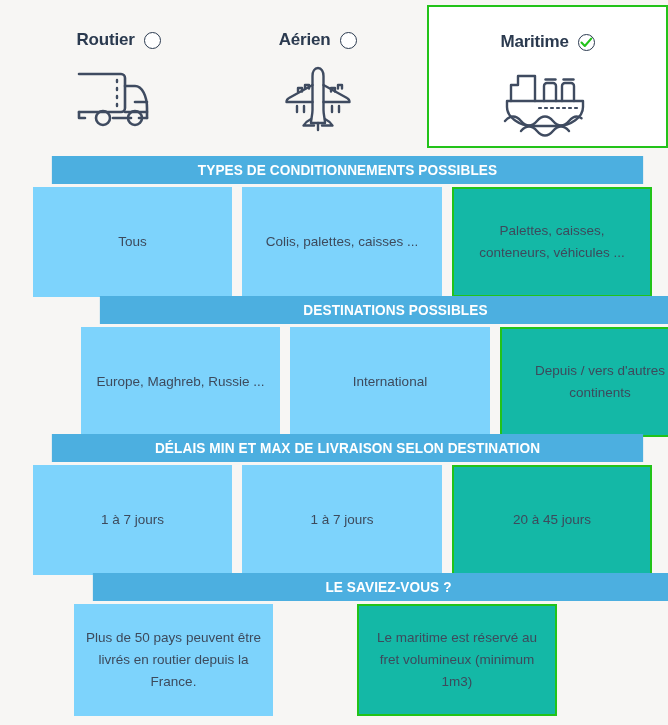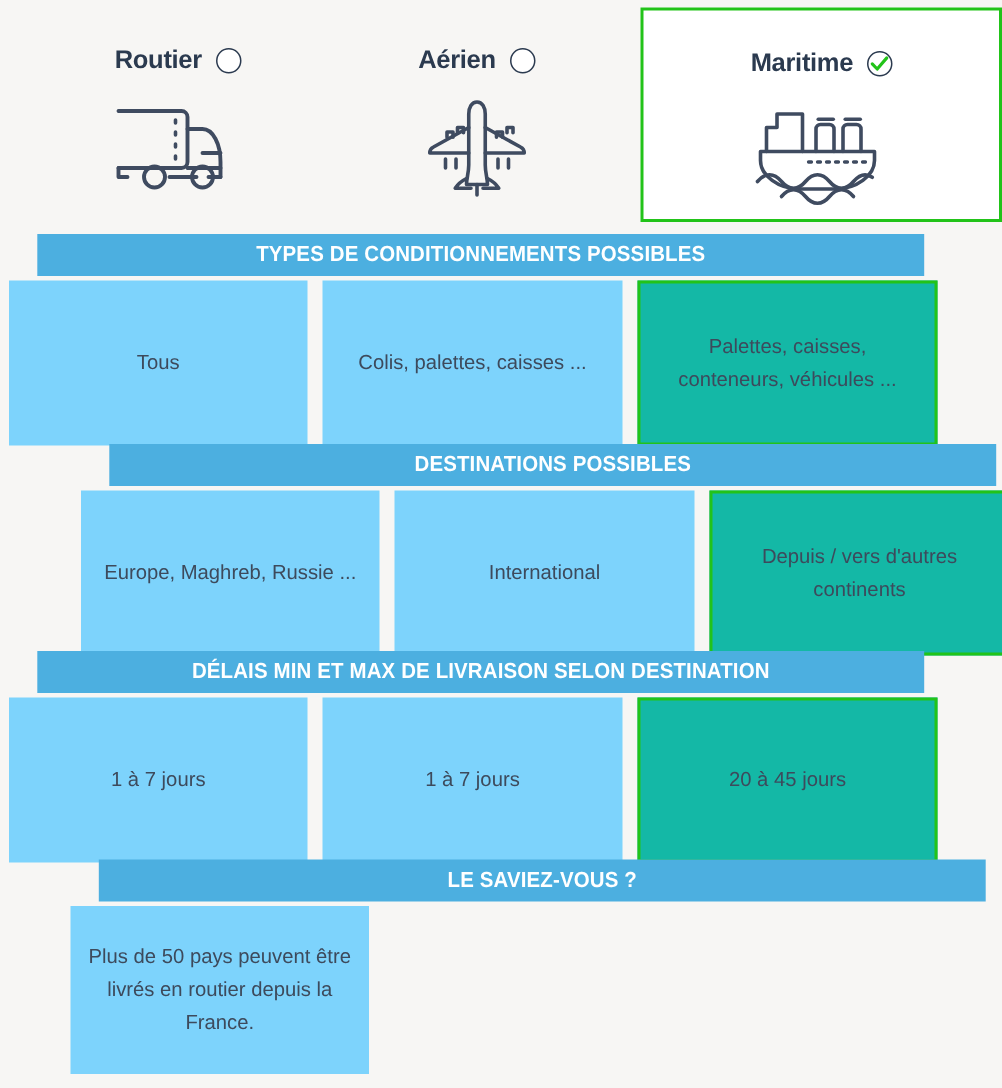--- a/index.html
+++ b/index.html
@@ -88,21 +88,21 @@
     width: 96px;
     height: 72px;
     display: flex;
     align-items: center;
     justify-content: center;
   }
 
   
   .section {
     position: absolute;
-    left: 6px;
+    left: 33px;
     width: 629px;
   }
 
   .section-header {
     background: #4cafe0;
     color: #ffffff;
     font-size: 14.5px;
     font-weight: bold;
     letter-spacing: 0.1px;
     text-align: center;
@@ -287,16 +287,17 @@
       <div class="cell c2">1 à 7 jours</div>
       <div class="cell c3">20 à 45 jours</div>
     </div>
   </div>
 
   <div class="section" id="sec-saviez">
     <div class="section-header">LE SAVIEZ-VOUS ?</div>
     <div class="section-row">
       <div class="cell c1">Plus de 50 pays peuvent être livrés en routier depuis la France.</div>
       <div class="cell gap"></div>
+      <div class="cell c3">Le maritime est réservé au fret volumineux (minimum 1m3)</div>
     </div>
   </div>
 
 </div>
 
 </body></html>

